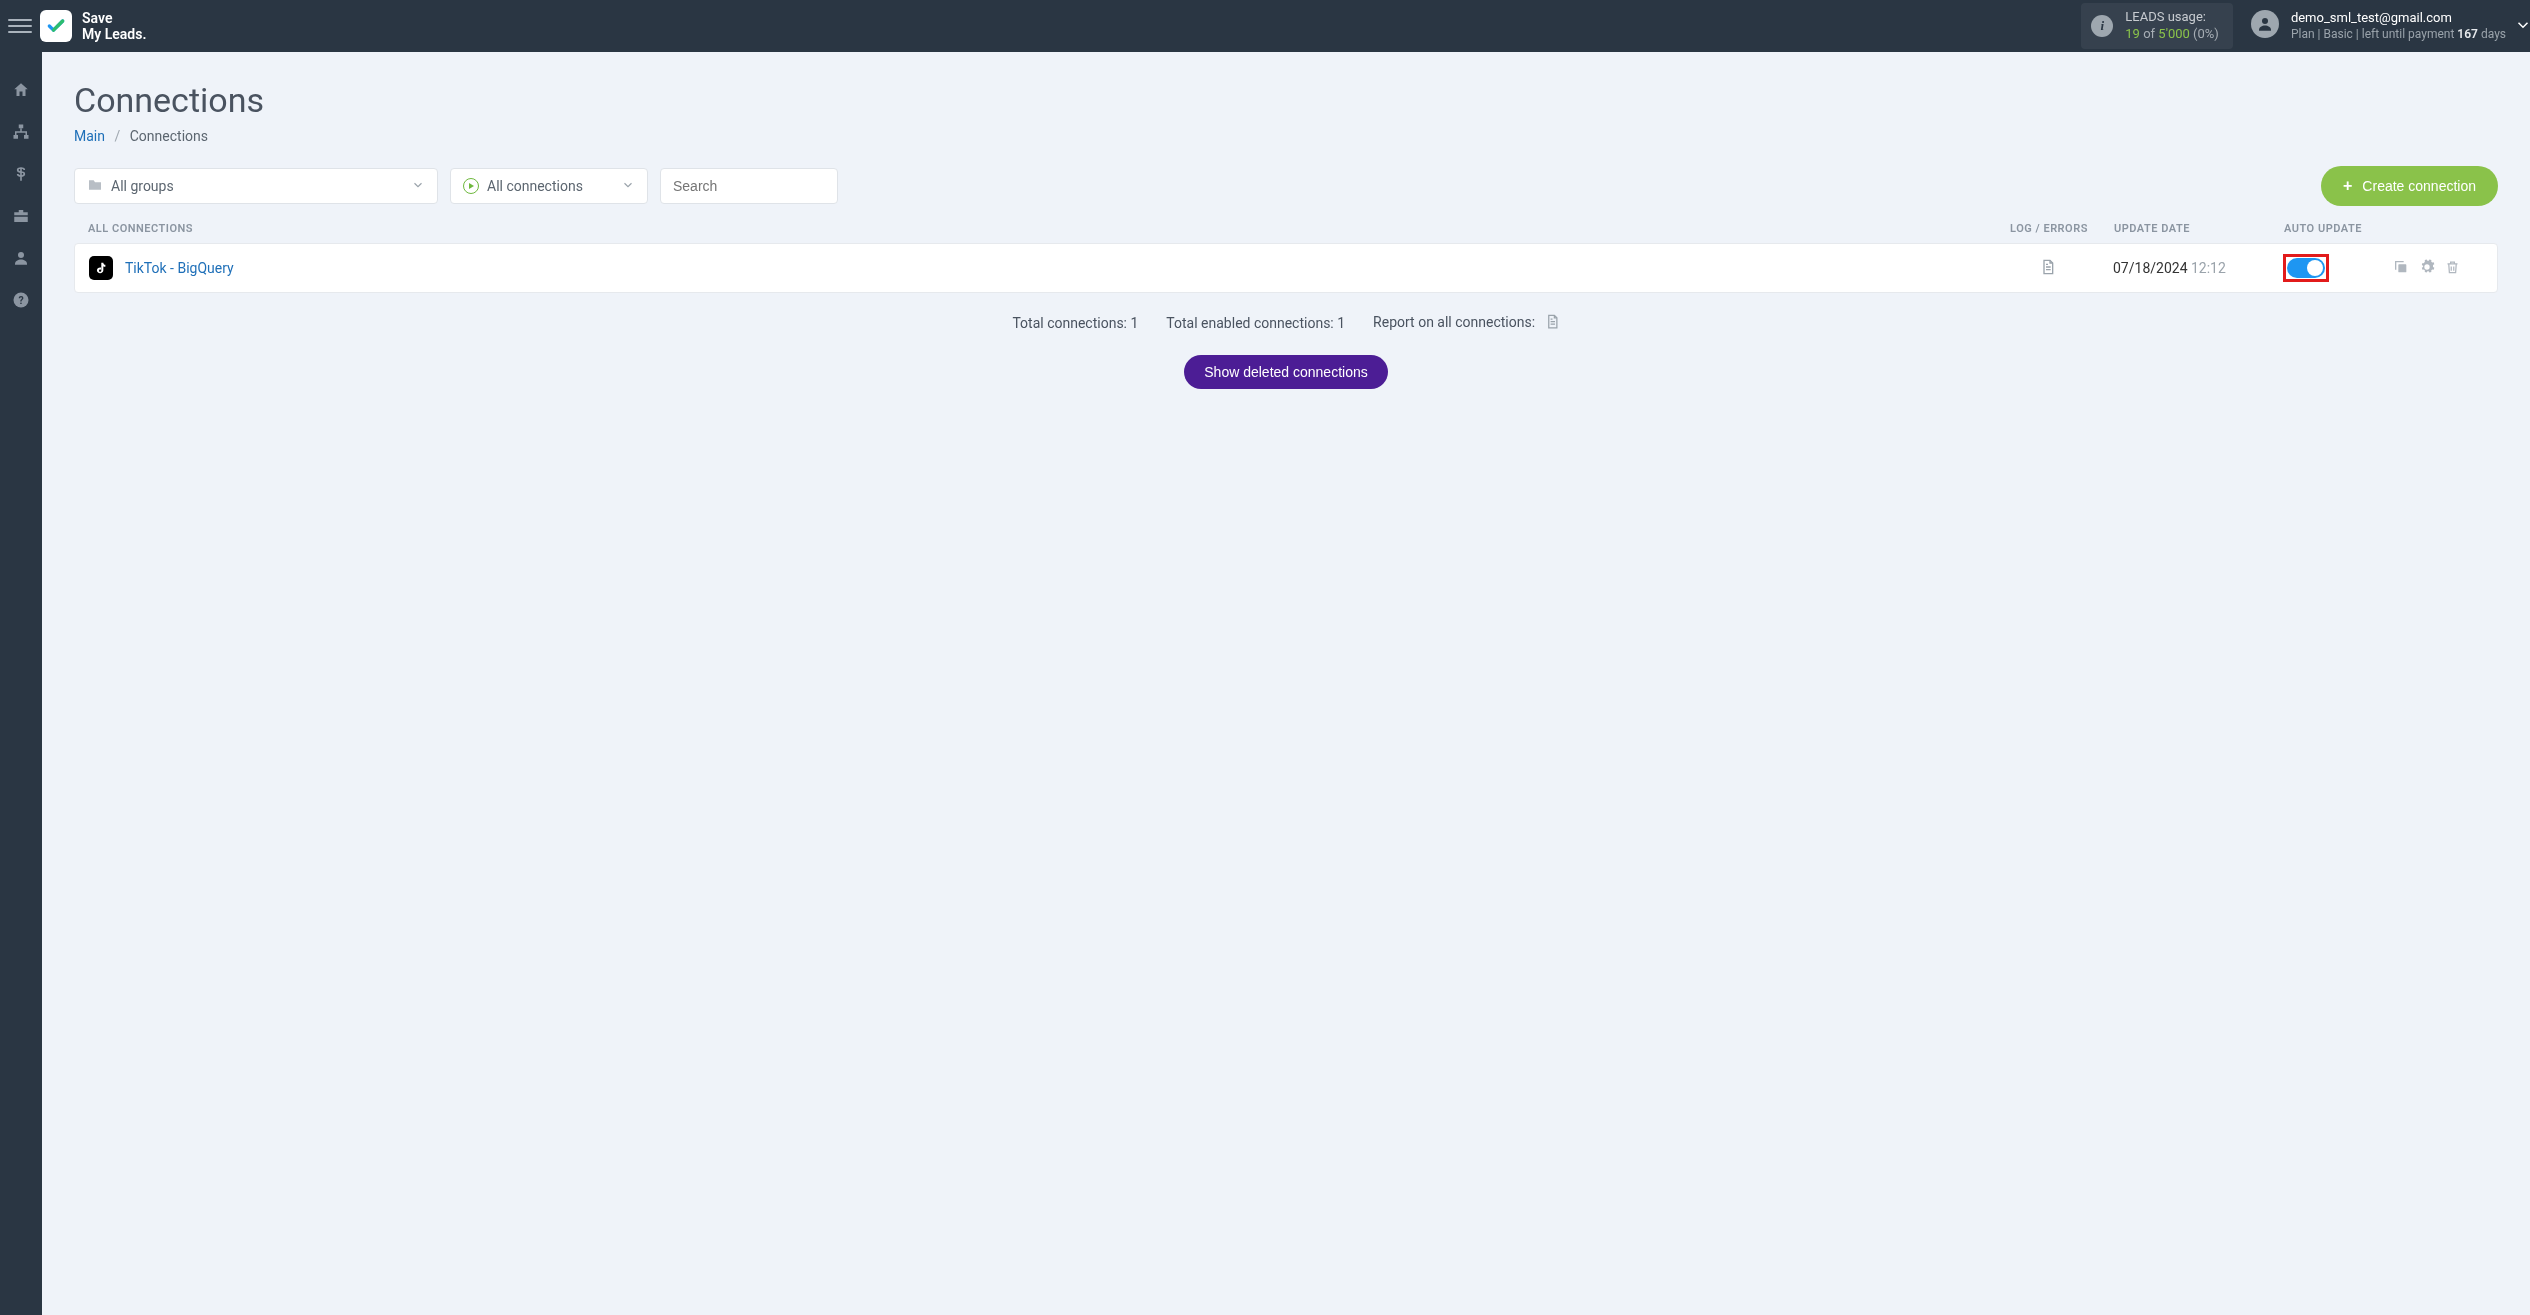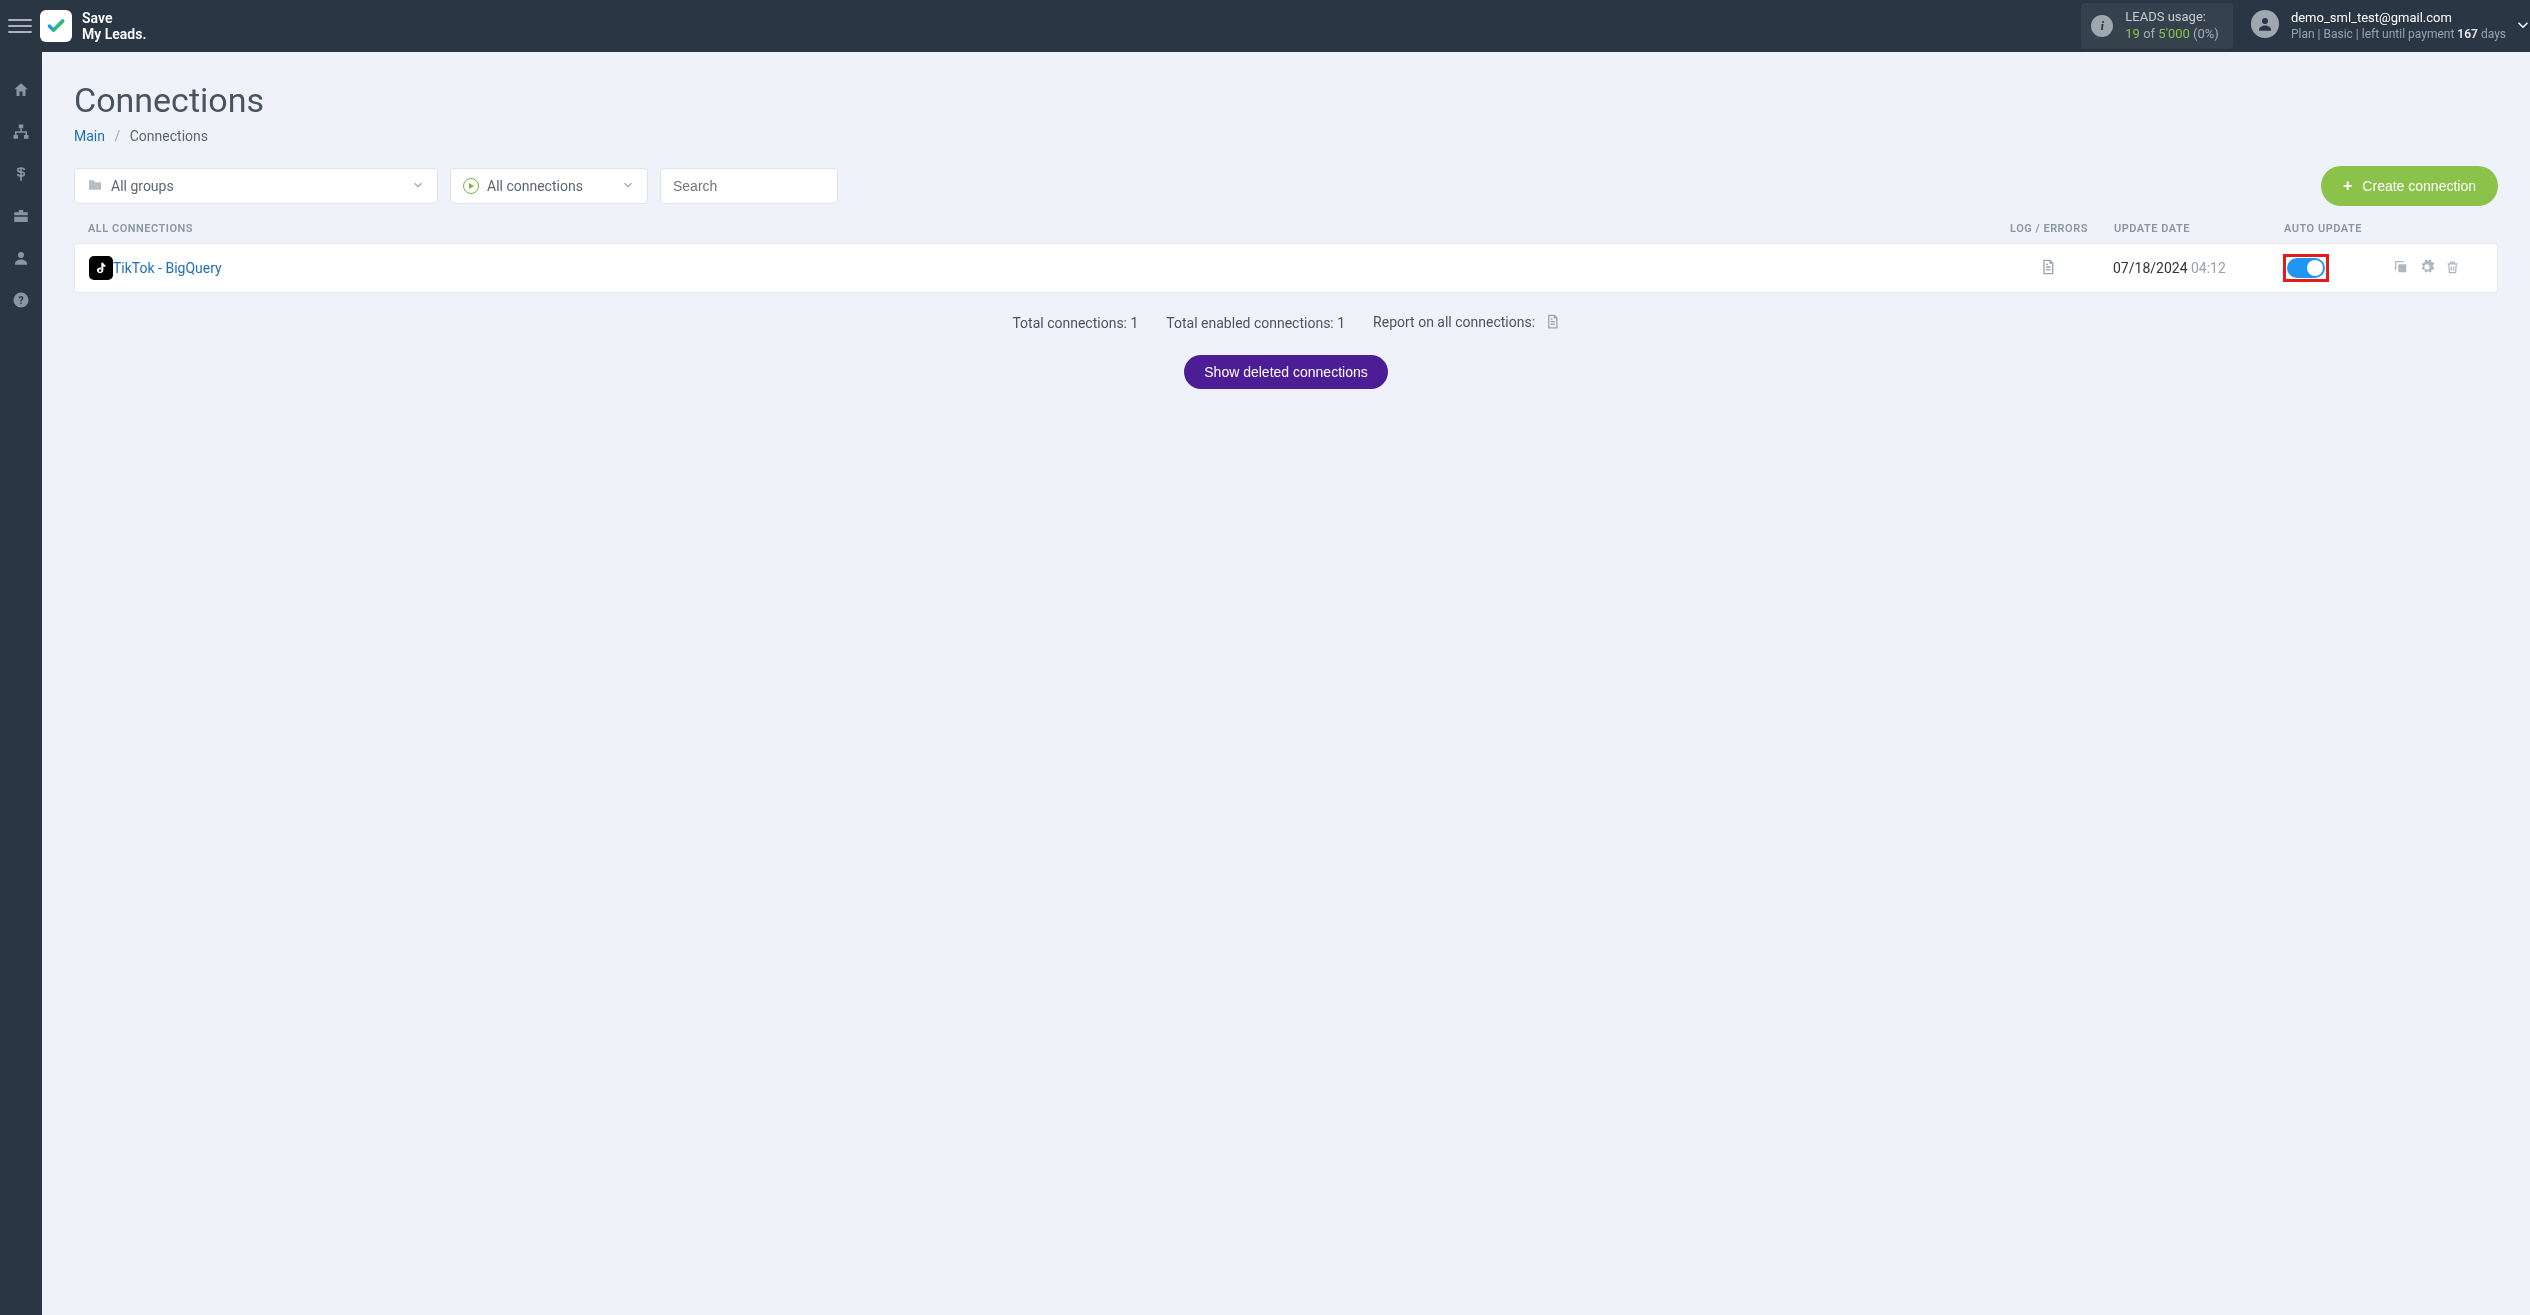--- a/index.html
+++ b/index.html
@@ -53,21 +53,21 @@
   
   .table-header { display: flex; align-items: center; font-size: 11px; font-weight: 600; letter-spacing: 0.5px; color: #8b95a1; text-transform: uppercase; padding: 0 14px 8px 14px; margin-top: 8px; }
   .col-name { flex: 1; }
   .col-log { width: 90px; text-align: center; }
   .col-date { width: 190px; padding-left: 20px; }
   .col-auto { width: 110px; }
   .col-actions { width: 90px; }
 
   
   .conn-row { background: #fff; border: 1px solid #e6e9ed; border-radius: 4px; height: 50px; display: flex; align-items: center; padding: 0 14px; font-size: 14px; }
-  .conn-row .col-name { display: flex; align-items: center; }
+  .conn-row .col-name { display: flex; align-items: center; gap: 12px; }
   .tiktok-icon { width: 24px; height: 24px; background: #000; border-radius: 5px; display: flex; align-items: center; justify-content: center; }
   .conn-link { color: #1e6fb8; text-decoration: none; }
   .doc-icon { color: #9aa3ab; }
   .date-text { color: #333; }
   .date-text .time { color: #9aa3ab; }
   .toggle-wrap { display: inline-flex; align-items: center; border: 3px solid #e21b1b; padding: 1px; }
   .toggle { width: 38px; height: 20px; background: #1e96f2; border-radius: 10px; position: relative; cursor: pointer; }
   .toggle::after { content: ""; position: absolute; right: 2px; top: 2px; width: 16px; height: 16px; background: #fff; border-radius: 50%; }
   .row-actions { display: flex; gap: 10px; color: #b0b7bf; }
   .row-actions span { cursor: pointer; }
@@ -237,21 +237,21 @@
     </div>
     <div class="col-log">
       <span class="doc-icon">
         <svg width="16" height="18" viewBox="0 0 24 24" fill="none" stroke="currentColor" stroke-width="2">
             <path d="M6 2h9l4 4v16H6z"></path>
             <path d="M15 2v4h4M9 12h7M9 16h7M9 8h3"></path>
           </svg>
       </span>
     </div>
     <div class="col-date date-text">
-      <span>07/18/2024</span> <span class="time">04:12</span>
+      <span>07/18/2024</span> <span class="time">12:12</span>
     </div>
     <div class="col-auto">
       <span class="toggle-wrap">
         <span class="toggle"></span>
       </span>
     </div>
     <div class="col-actions row-actions">
       <span>
         <svg width="16" height="16" viewBox="0 0 24 24" fill="currentColor">
             <rect x="8" y="8" width="12" height="12" rx="1"></rect>

